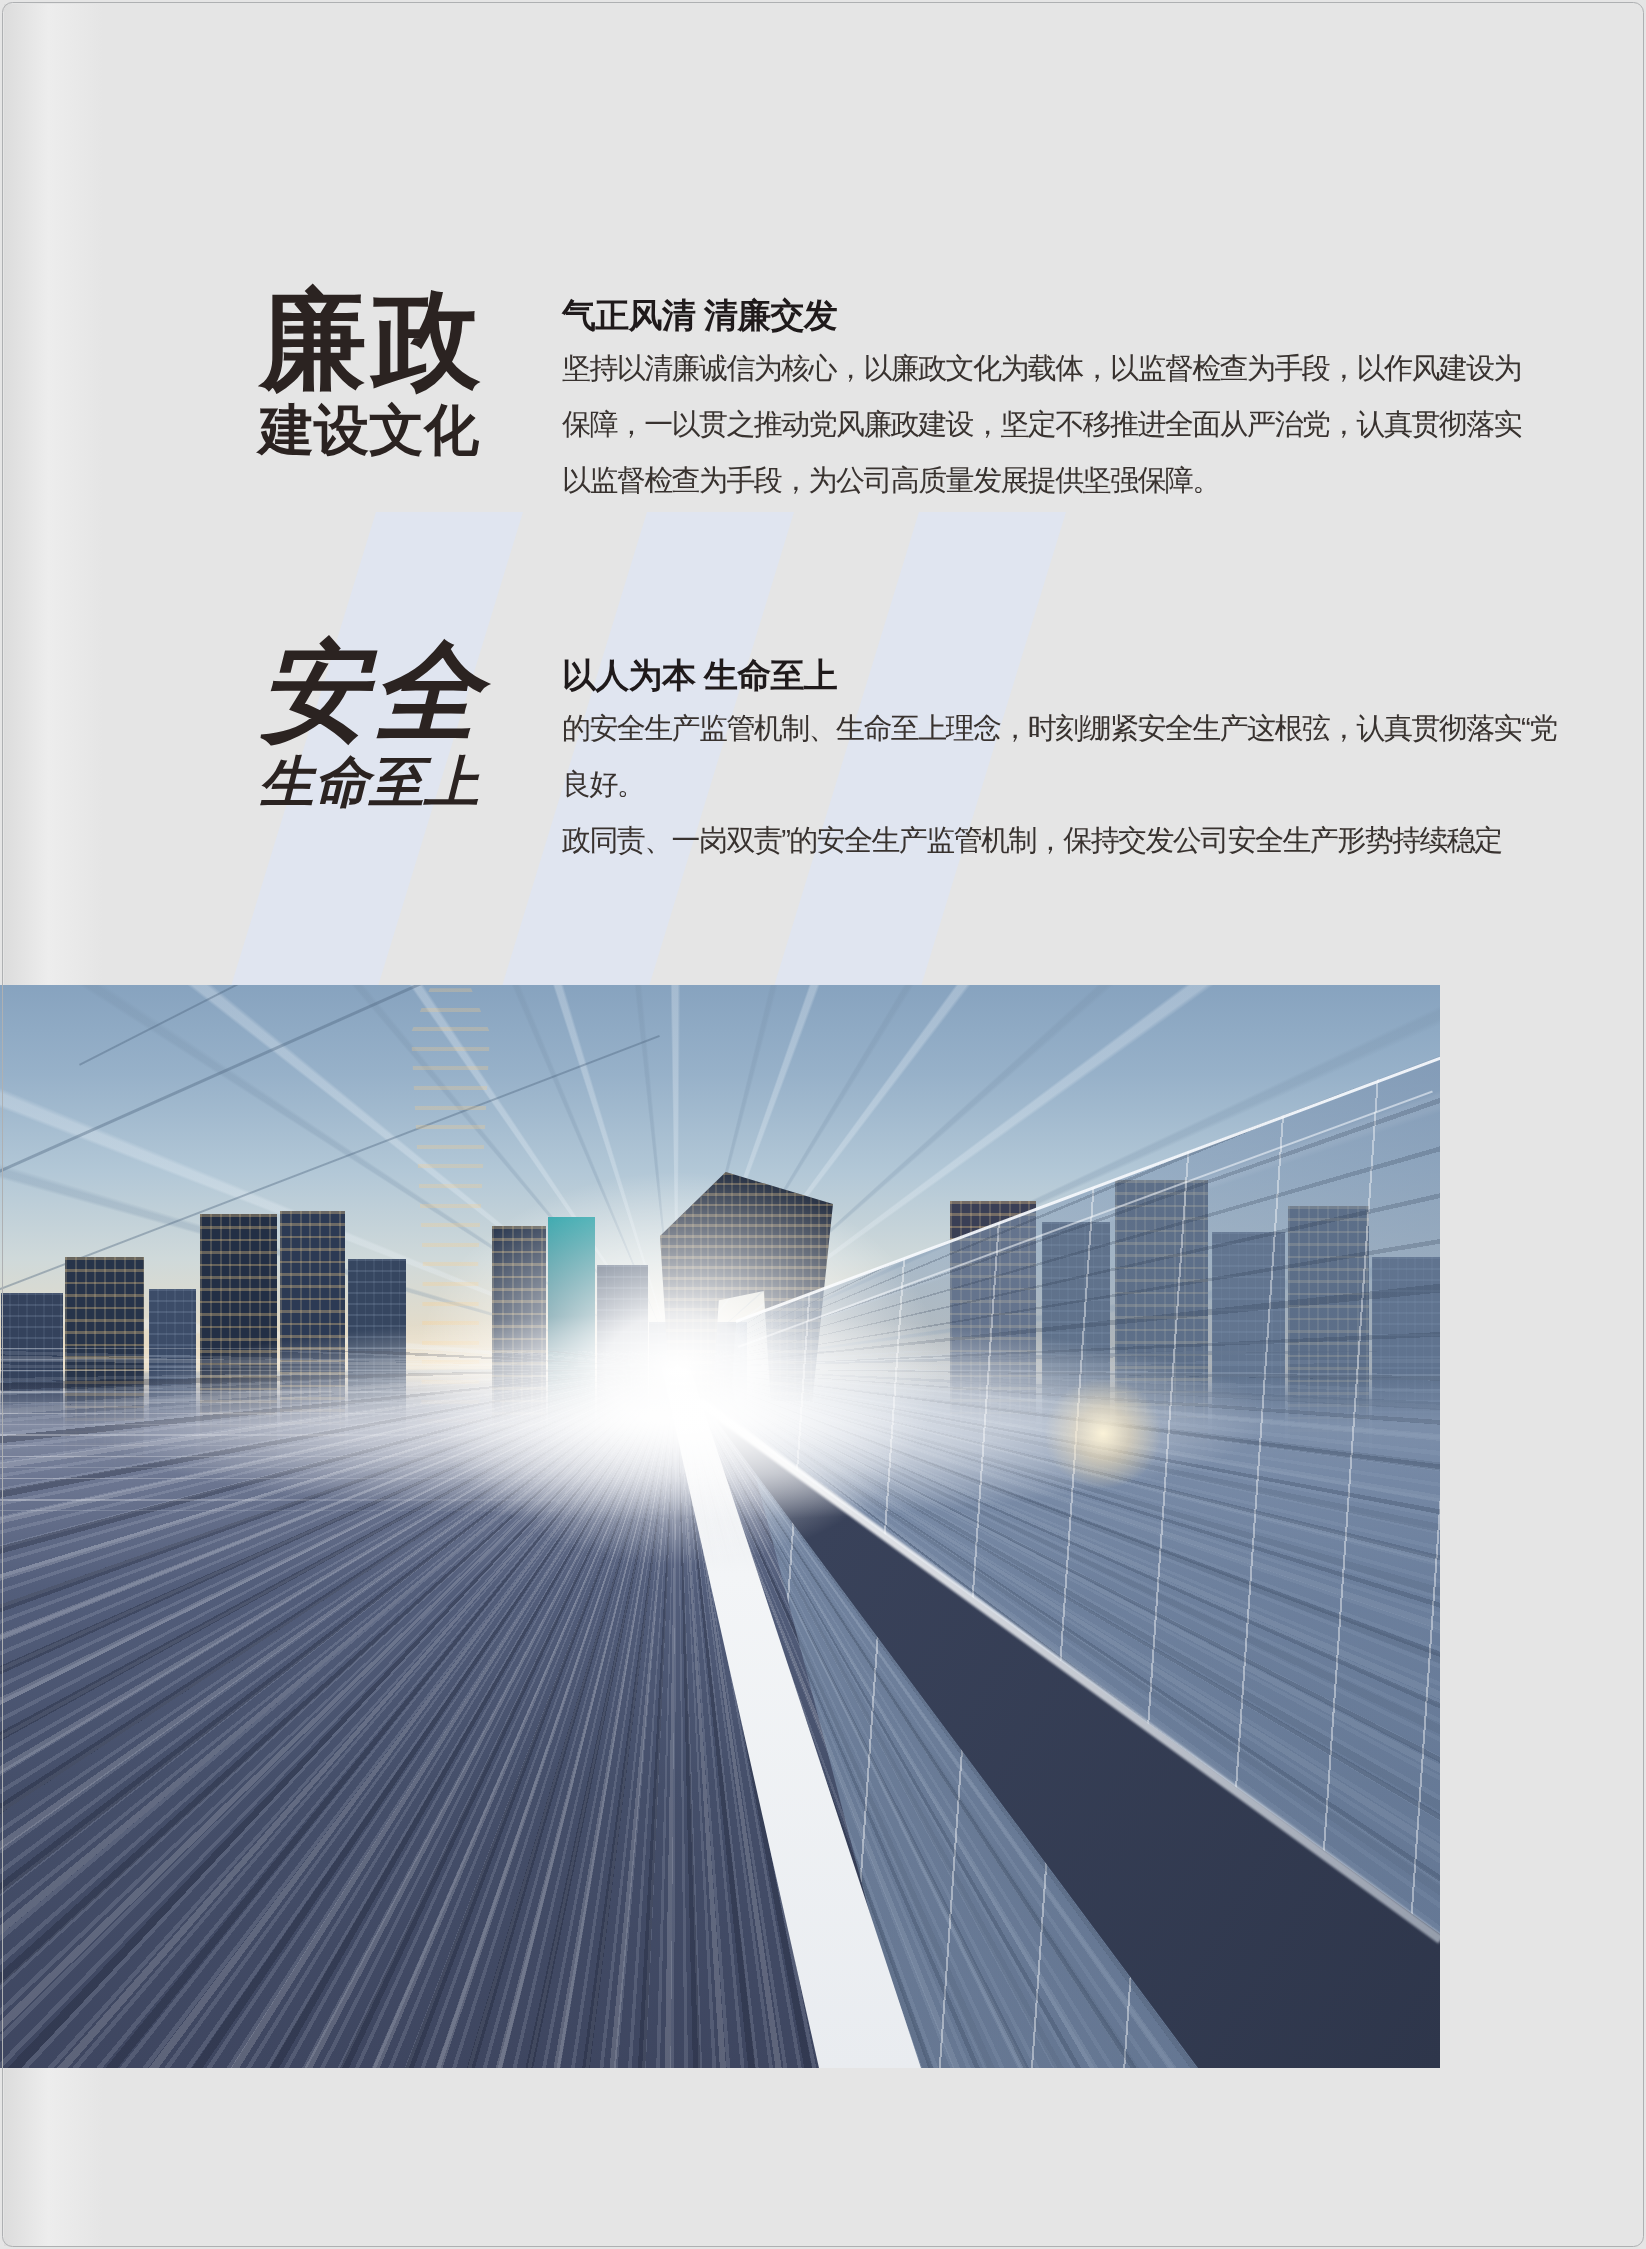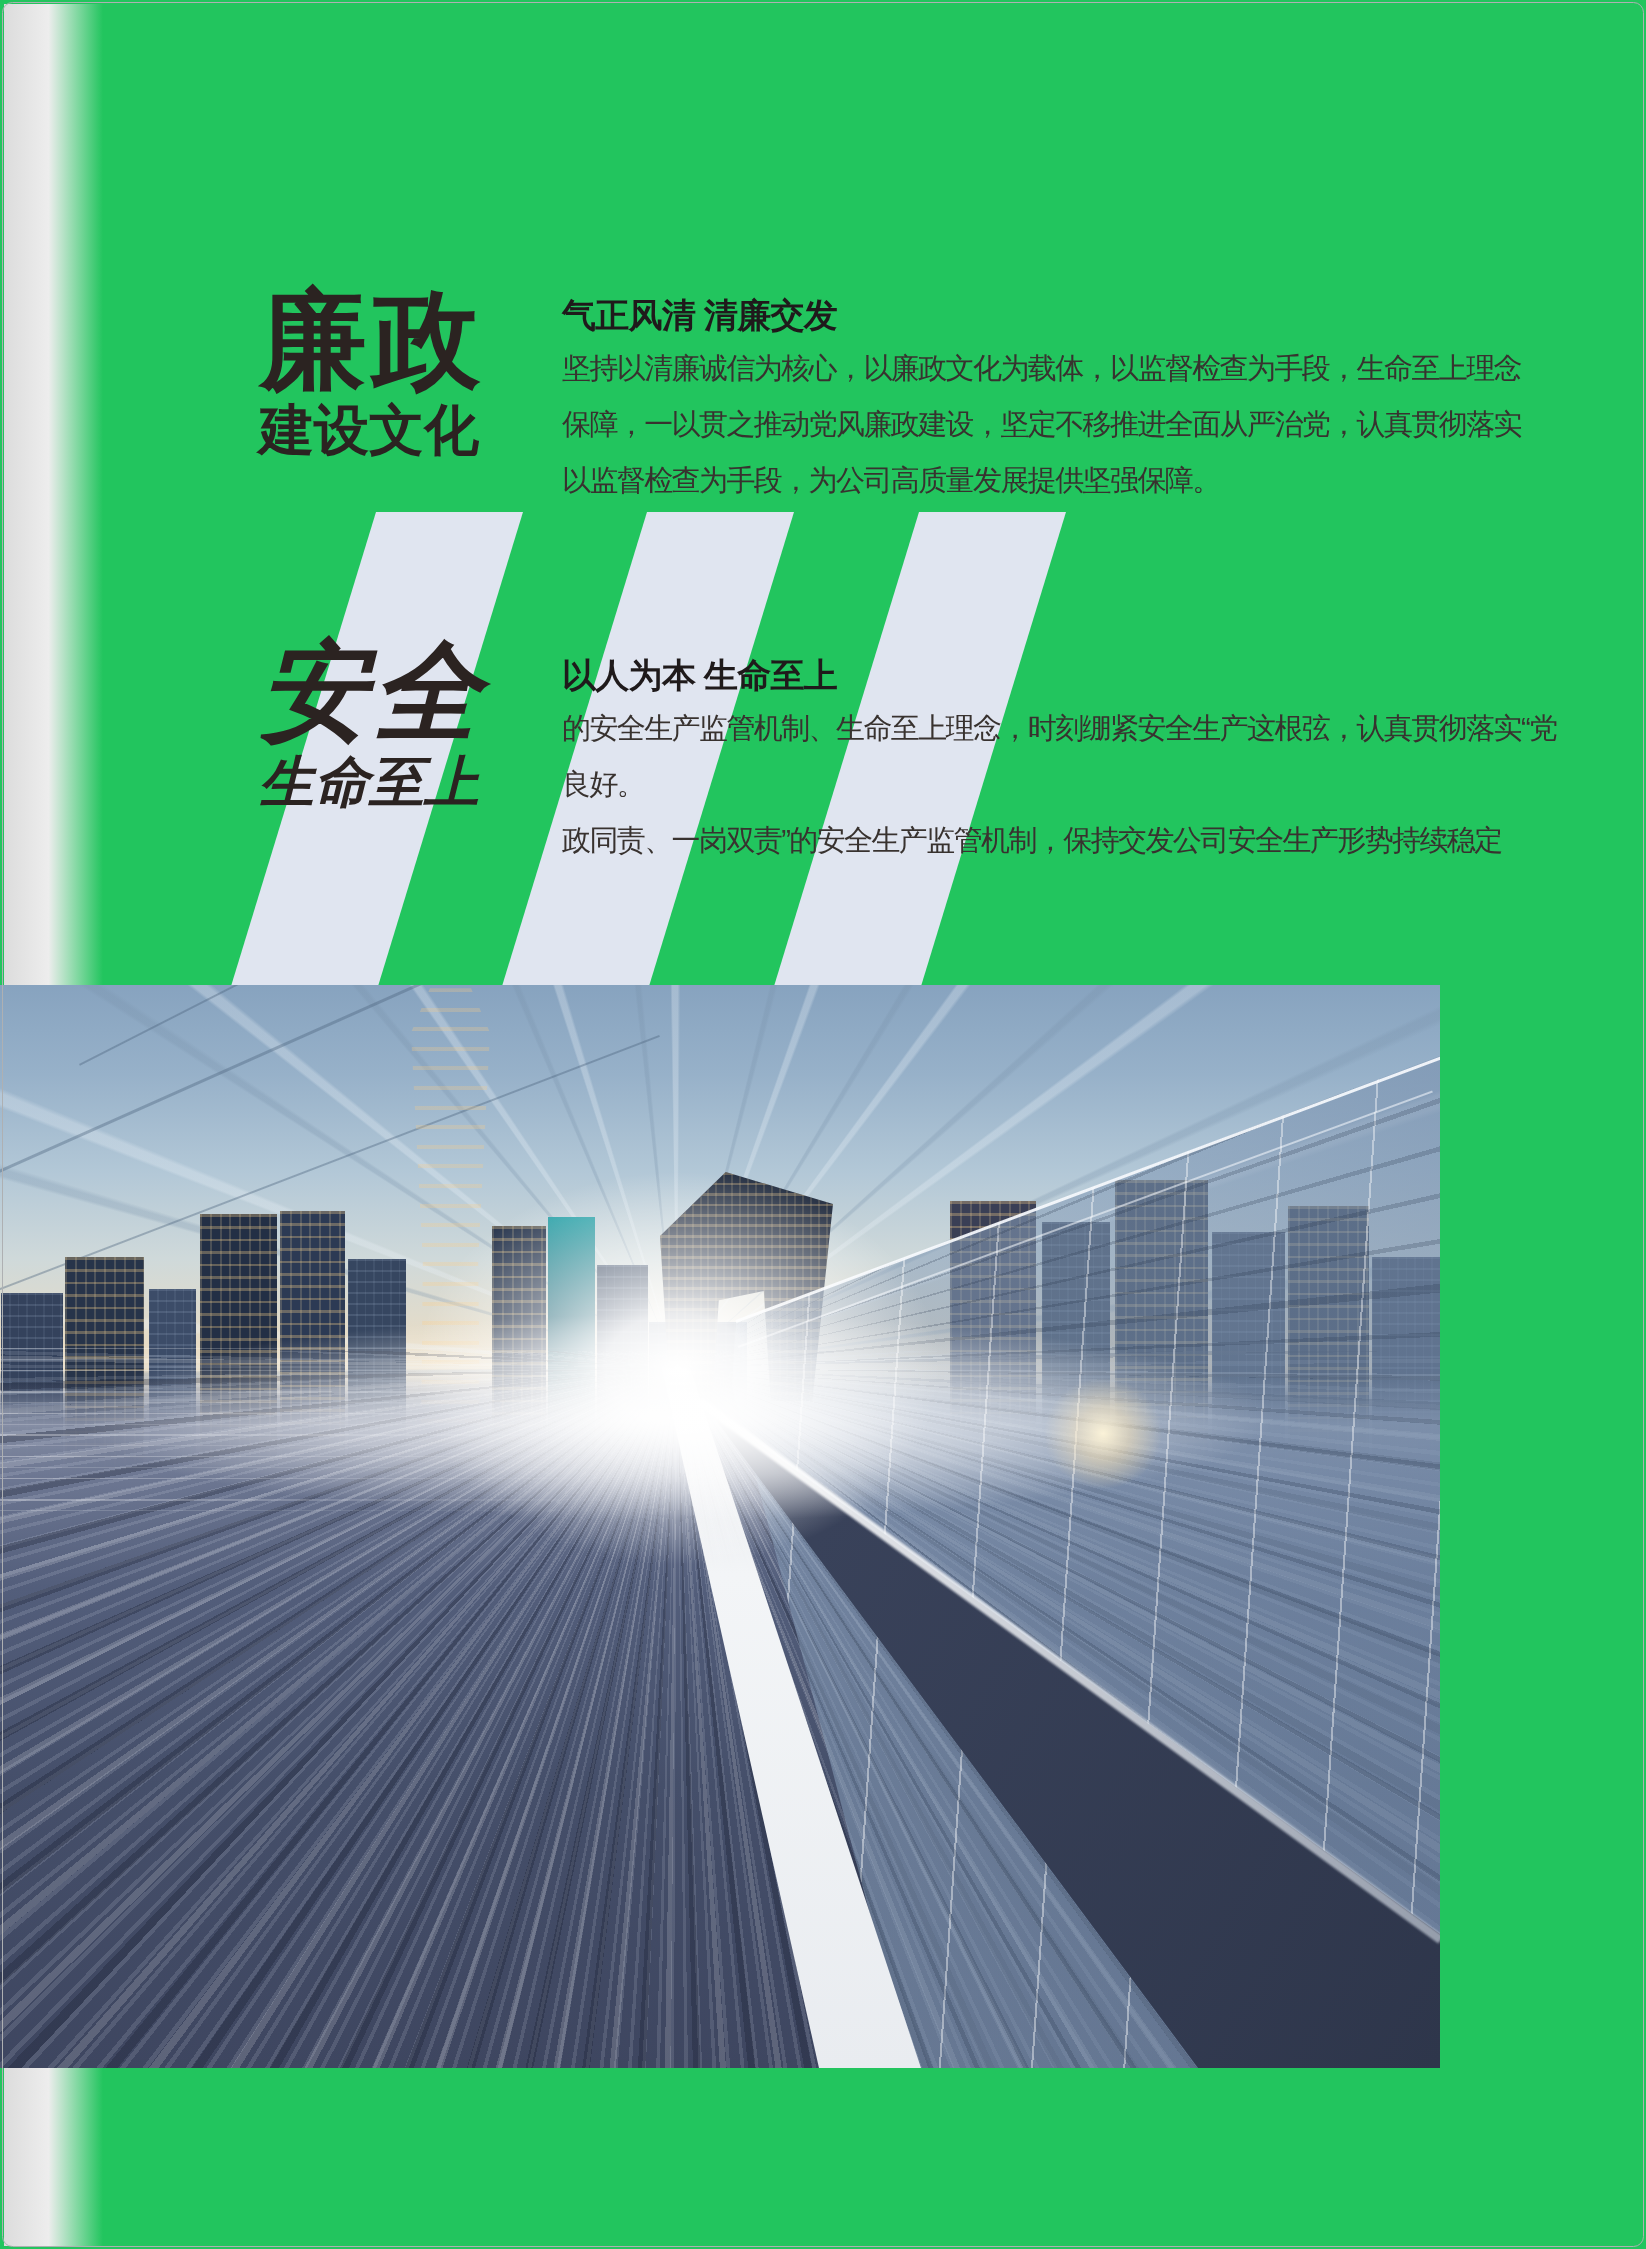--- a/index.html
+++ b/index.html
@@ -1,16 +1,16 @@
 <!DOCTYPE html>
 <html style="font-size:10.5px"><head>
 <meta charset="utf-8">
 <style>
   html,body{margin:0;padding:0;background:#ffffff;}
-  .page{position:relative;width:1647px;height:2250px;background:#22c55e;overflow:hidden;
+  .page{position:relative;width:1647px;height:2250px;background:#e5e5e5;overflow:hidden;
         font-family:"Liberation Sans","DejaVu Sans",sans-serif;}
 
   
   .page-frame{position:absolute;left:2px;top:2px;width:1640px;height:2243px;
               border:1.3px solid #aeb0b2;border-radius:10.5px;z-index:40;pointer-events:none;}
   .gutter{position:absolute;left:3.9px;width:99px;z-index:30;pointer-events:none;
           background:linear-gradient(to right,#dcdcdc 0%,#ededed 45%,rgba(255,255,255,0) 100%);}
   .gutter.top{top:3.9px;height:981px;}
   .gutter.bottom{top:2068px;height:178px;}
 
@@ -120,21 +120,21 @@
     <div class="stripe" style="left:919px;background:#e0e5f0;"></div>
   </div>
 
   <section>
     <div class="heading-block" style="top:286px;">
       <div class="heading-main">廉政</div>
       <div class="heading-sub">建设文化</div>
     </div>
     <div class="text-col" style="top:287px;margin-top:9px;">
       <h3 class="sec-title">气正风清 清廉交发</h3>
-      <div class="body-line">坚持以清廉诚信为核心，以廉政文化为载体，以监督检查为手段，生命至上理念</div>
+      <div class="body-line">坚持以清廉诚信为核心，以廉政文化为载体，以监督检查为手段，以作风建设为</div>
       <div class="body-line">保障，一以贯之推动党风廉政建设，坚定不移推进全面从严治党，认真贯彻落实</div>
       <div class="body-line">以监督检查为手段，为公司高质量发展提供坚强保障。</div>
     </div>
   </section>
 
   <section>
     <div class="heading-block" style="top:638px;font-style:italic;">
       <div class="heading-main">安全</div>
       <div class="heading-sub">生命至上</div>
     </div>

